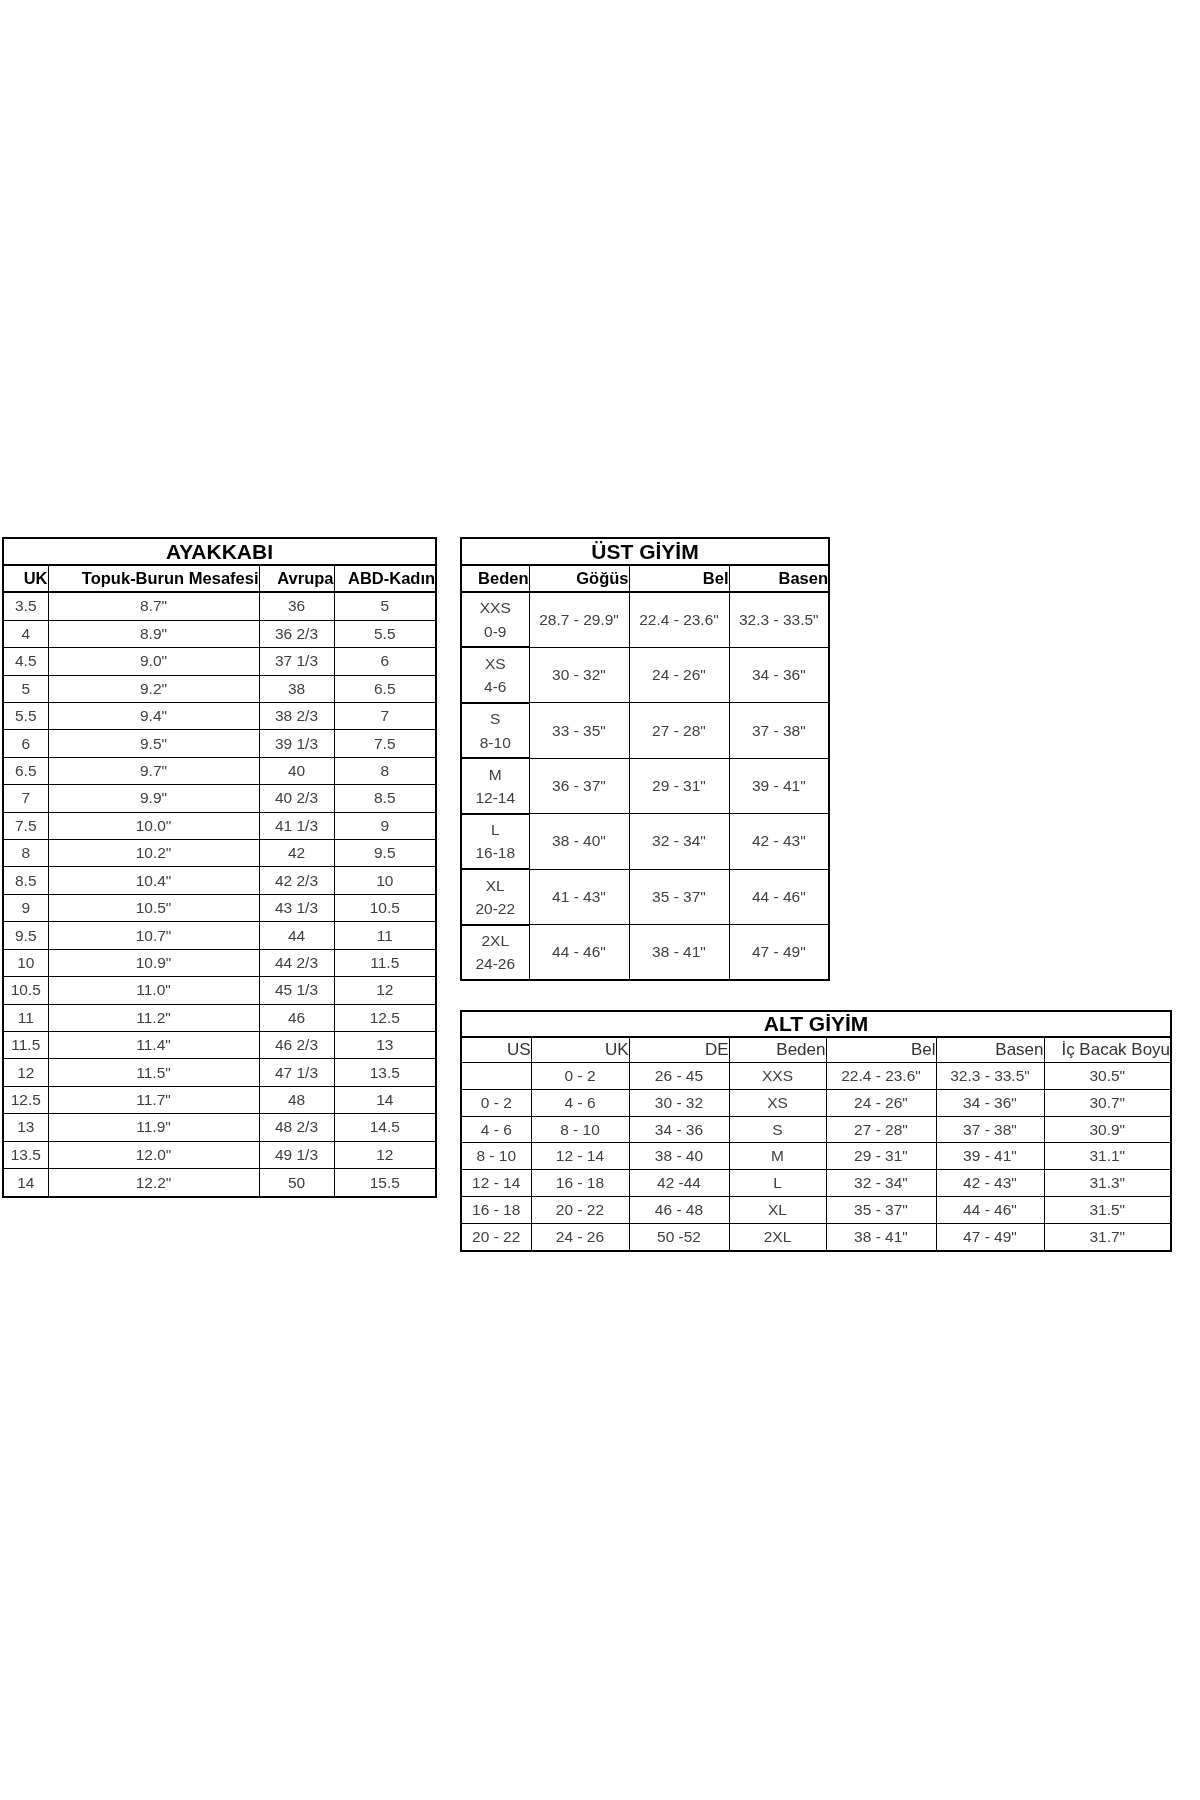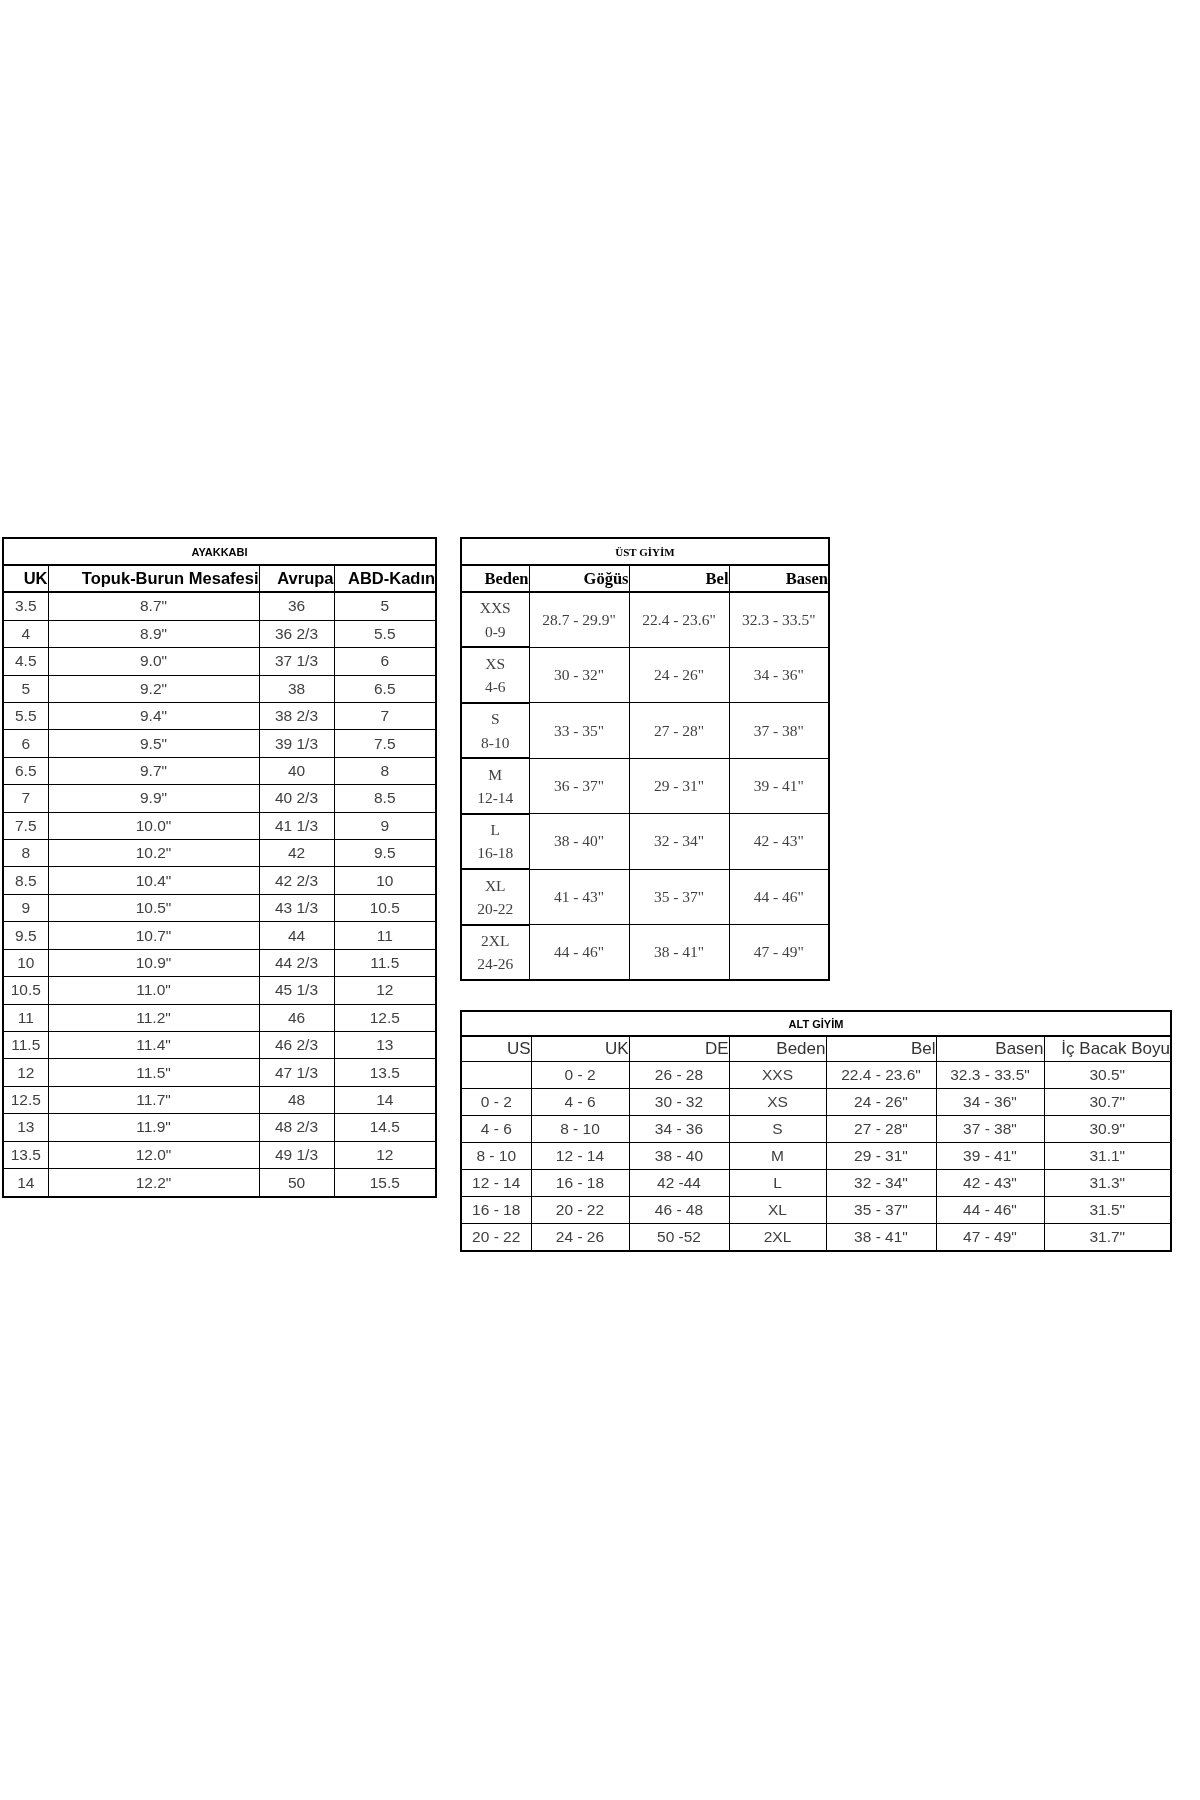--- a/index.html
+++ b/index.html
@@ -26,40 +26,40 @@
   table.size-table th {
     border: 1px solid #000000;
     text-align: center;
     vertical-align: middle;
     padding: 0;
     overflow: hidden;
     white-space: nowrap;
   }
   .title-cell {
     font-weight: bold;
-    font-size: 11px;
+    font-size: 21px;
     color: #000000;
     height: 25px;
     border-bottom: 2px solid #000000 !important;
   }
   table.size-table th {
     font-weight: bold;
     font-size: 16.5px;
     color: #000000;
     height: 25px;
     border-bottom: 2px solid #000000;
     text-align: right;
   }
   table.size-table tbody td {
     font-size: 15.5px;
     color: #3f3f3f;
   }
   
   #shoes   { left: 2px;   top: 537px;  width: 433px; height: 661px; }
-  #tops    { left: 460px; top: 537px;  width: 368px; height: 444px; font-family: Liberation Serif, serif; }
+  #tops    { left: 460px; top: 537px;  width: 368px; height: 444px; }
   #bottoms { left: 460px; top: 1010px; width: 710px; height: 242px; padding-left: 24px; }
 
   
   #tops tbody td:first-child {
     border-bottom: 2px solid #000000;
   }
   #tops .cell-line { line-height: 1.5; }
 
   
   #bottoms th {
@@ -336,21 +336,21 @@
           <th>Beden</th>
           <th>Bel</th>
           <th>Basen</th>
           <th>İç Bacak Boyu</th>
         </tr>
     </thead>
     <tbody>
         <tr>
           <td></td>
           <td>0 - 2</td>
-          <td>26 - 28</td>
+          <td>26 - 45</td>
           <td>XXS</td>
           <td>22.4 - 23.6"</td>
           <td>32.3 - 33.5"</td>
           <td>30.5"</td>
         </tr>
         <tr>
           <td>0 - 2</td>
           <td>4 - 6</td>
           <td>30 - 32</td>
           <td>XS</td>

